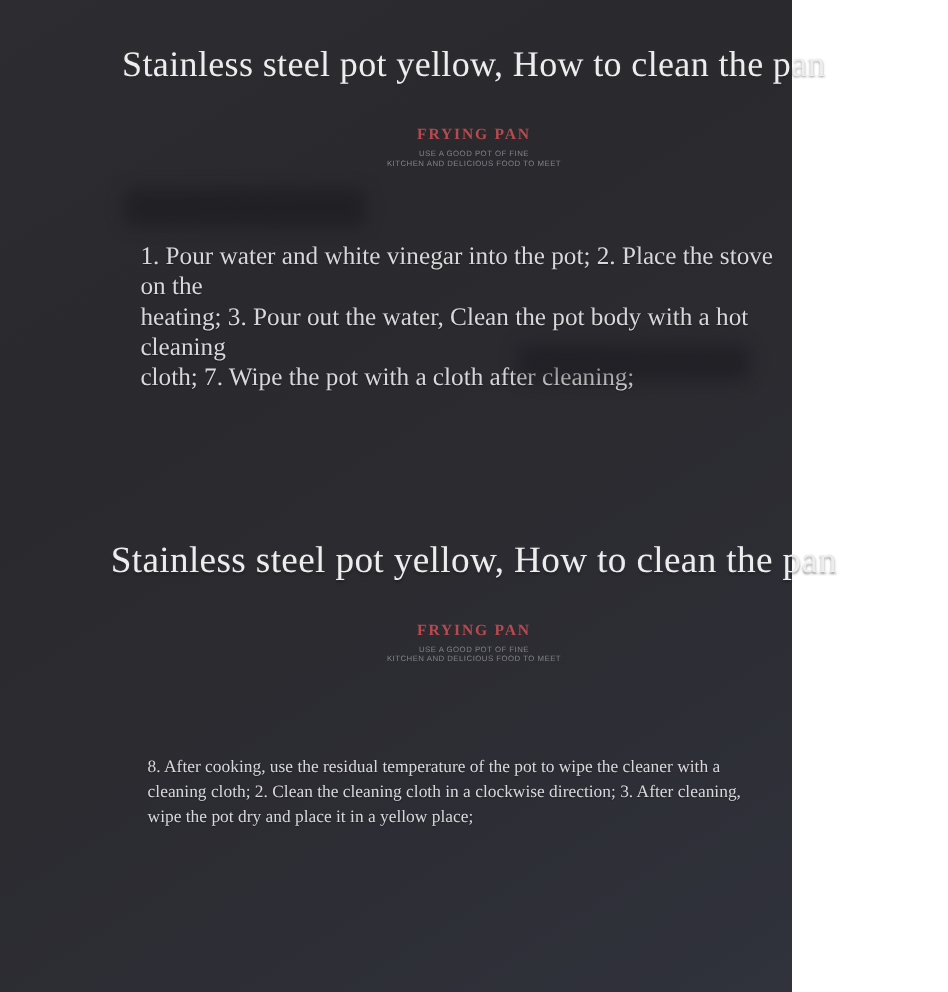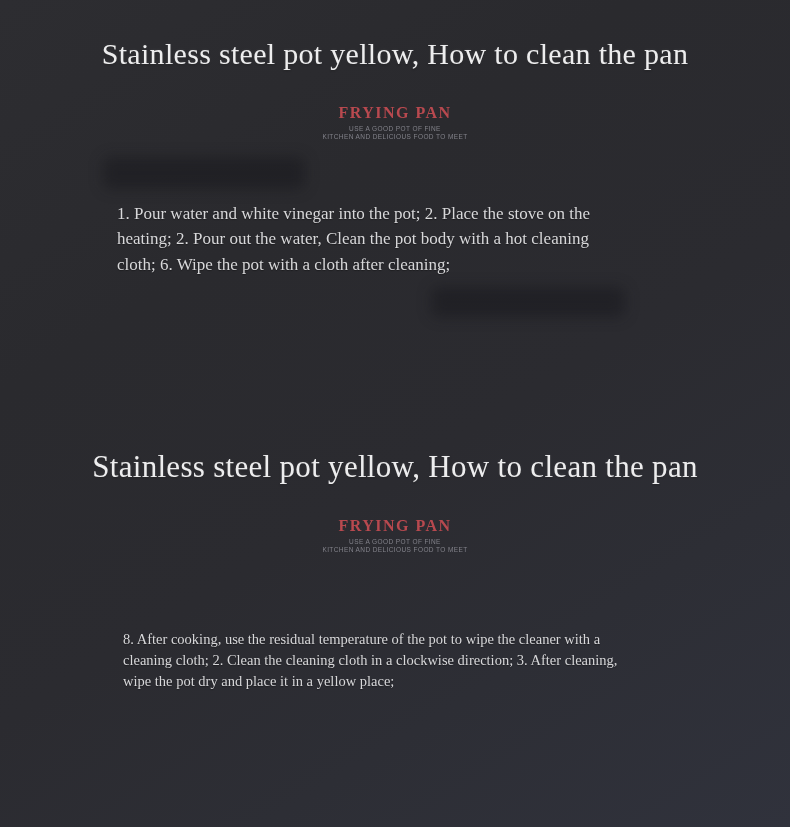--- a/index.html
+++ b/index.html
@@ -5,21 +5,21 @@
   * { box-sizing: border-box; }
   html, body { margin: 0; padding: 0; }
   body {
     width: 790px;
     height: 827px;
     overflow: hidden;
     font-family: "Liberation Serif", serif;
   }
   .canvas {
     position: relative;
-    width: 790px;
+    width: 660px;
     height: 827px;
     background: linear-gradient(148deg, #2d2d31 0%, #2a2a2e 30%, #2b2b30 55%, #2d2e35 75%, #30323c 100%);
   }
   .title {
     position: absolute;
     left: 0;
     width: 790px;
     margin: 0;
     text-align: center;
     color: #ededee;
@@ -28,21 +28,21 @@
     text-shadow: 0 0 3px rgba(255,255,255,0.12), 0 1px 2px rgba(0,0,0,0.4);
   }
   .title-1 { top: 37px; font-size: 30px; }
   .title-2 { top: 449px; font-size: 31px; }
   .brand {
     position: absolute;
     left: 0;
     width: 790px;
     text-align: center;
     color: #b8494f;
-    font-size: 16px;
+    font-size: 13px;
     font-weight: bold;
     letter-spacing: 1.5px;
   }
   .brand-1 { top: 104px; }
   .brand-2 { top: 517px; }
   .tagline {
     position: absolute;
     left: 0;
     width: 790px;
     text-align: center;
@@ -56,21 +56,21 @@
   .tagline-2 { top: 538px; }
   .instructions {
     position: absolute;
     color: #d8d8da;
     text-shadow: 0 1px 1px rgba(0,0,0,0.35);
   }
   .instructions-1 {
     left: 117px;
     top: 201px;
     width: 545px;
-    font-size: 17px;
+    font-size: 21px;
     line-height: 25.3px;
   }
   .instructions-2 {
     left: 123px;
     top: 629px;
     width: 530px;
     font-size: 14.5px;
     line-height: 21px;
   }
   .blur-patch {
@@ -93,22 +93,22 @@
 
   <div class="tagline tagline-1">
     <div>USE A GOOD POT OF FINE</div>
     <div>KITCHEN AND DELICIOUS FOOD TO MEET</div>
   </div>
 
   <div class="blur-patch patch-1"></div>
 
   <div class="instructions instructions-1">
     <div>1. Pour water and white vinegar into the pot; 2. Place the stove on the</div>
-    <div>heating; 2. Pour out the water, Clean the pot body with a hot cleaning</div>
-    <div>cloth; 6. Wipe the pot with a cloth after cleaning;</div>
+    <div>heating; 3. Pour out the water, Clean the pot body with a hot cleaning</div>
+    <div>cloth; 7. Wipe the pot with a cloth after cleaning;</div>
   </div>
 
   <div class="blur-patch patch-2"></div>
 
   <h1 class="title title-2">Stainless steel pot yellow, How to clean the pan</h1>
 
   <div class="brand brand-2">FRYING PAN</div>
 
   <div class="tagline tagline-2">
     <div>USE A GOOD POT OF FINE</div>

